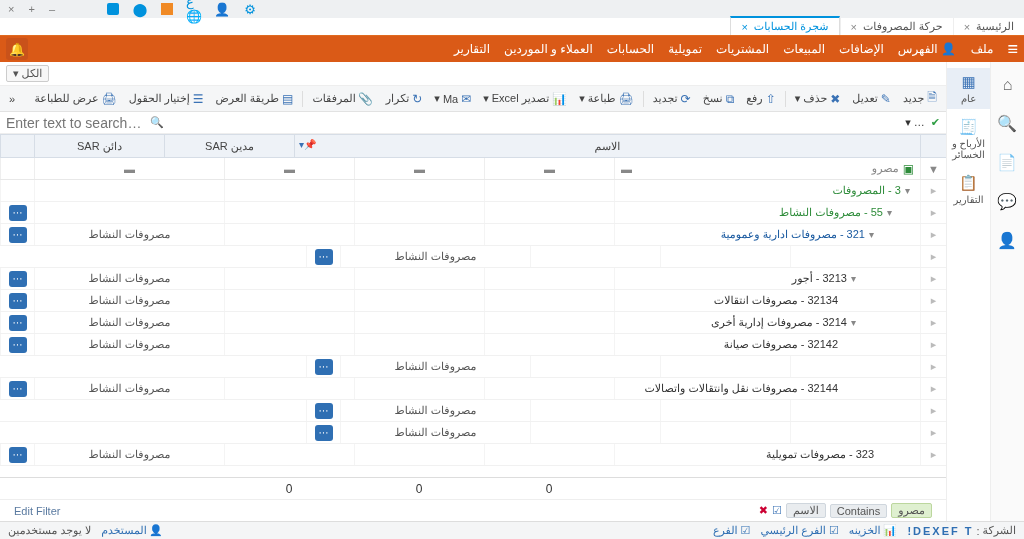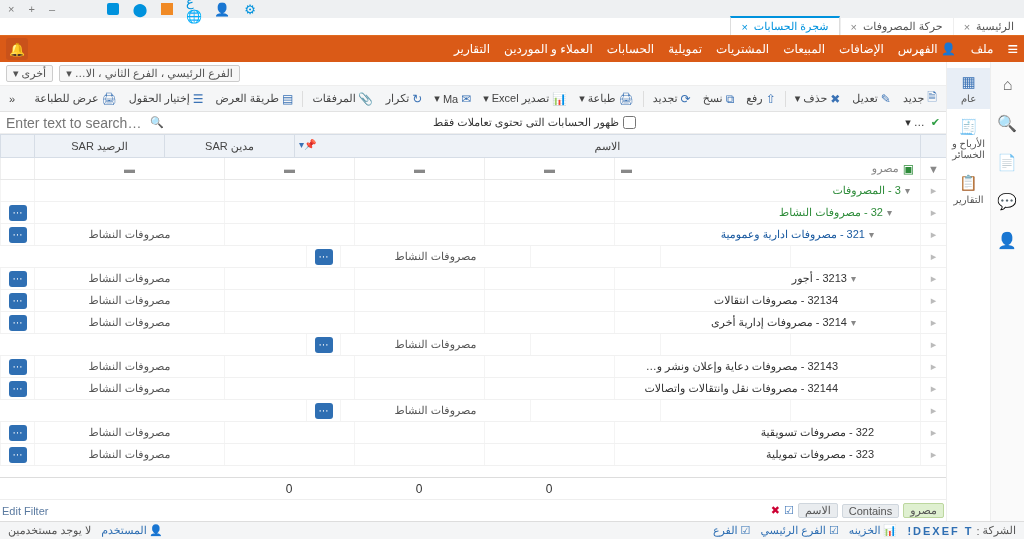--- a/index.html
+++ b/index.html
@@ -76,21 +76,21 @@
 .row .acct.link{color:#1a5aa0}
 
 .totals{height:22px;border-top:1px solid #ddd;display:flex;direction:rtl;font-size:12px}
 .totals .c{display:flex;align-items:center;justify-content:center}
 .totals .c-handle{width:26px}
 .totals .c-name{flex:1.3}
 .totals .c-mad,.totals .c-dan,.totals .c-ras{width:130px;color:#333}
 .totals .c-type{width:190px}
 .totals .c-act{width:34px}
 
-.editrow{height:22px;border-top:1px solid #eee;display:flex;align-items:center;justify-content:space-between;padding:0 2px;font-size:11px;color:#5a7aa0;direction:ltr}
+.editrow{height:22px;border-top:1px solid #eee;display:flex;align-items:center;justify-content:space-between;padding:0 14px;font-size:11px;color:#5a7aa0;direction:ltr}
 .editrow .pills{display:flex;gap:4px;align-items:center}
 .editrow .pill{background:#e9ecef;border:1px solid #cfd6dd;padding:0 6px;border-radius:2px;color:#555}
 .editrow .pill.val{background:#dff0d0;border-color:#bcd79e}
 .editrow .cb{color:#3a72b5}
 .editrow .xx{color:#c03}
 
 .status{height:18px;background:#f4f5f6;border-top:1px solid #ddd;display:flex;align-items:center;justify-content:space-between;padding:0 8px;font-size:11px;color:#555;direction:rtl}
 .status .grp{display:flex;gap:10px;align-items:center}
 .status .grp .it{display:flex;align-items:center;gap:3px}
 .status .b{color:#2f6fb3}
@@ -169,22 +169,21 @@
         <span class="ric">📋</span>
         <span>التقارير</span>
       </div>
   </div>
 
   <div class="main">
 
     <div class="crumb">
       <span></span>
       <div class="right">
-        <span class="dd"><span>الفرع الرئيسي ، الفرع الثاني ، الا…</span> ▾</span>
-        <span class="dd"><span>أخرى</span> ▾</span>
+        <span class="dd"><span>الكل</span> ▾</span>
       </div>
     </div>
 
     <div class="toolbar">
       <div class="tbtn">
           <span class="ti">🗎</span>
           <span>جديد</span>
         </div>
       <div class="tbtn">
           <span class="ti">✎</span>
@@ -230,38 +229,34 @@
           <span>عرض للطباعة</span>
         </div>
       <div class="tbtn" style="margin-right:auto">«</div>
     </div>
 
     <div class="filterbar">
       <div style="display:flex;align-items:center;gap:6px">
         <span style="color:#2f9e44">✔</span>
         <span>… ▾</span>
       </div>
-      <label class="chk">
-        <input type="checkbox" style=""> 
-          <span>ظهور الحسابات التى تحتوى تعاملات فقط</span>
-      </label>
       <div class="searchbox">
         <input placeholder="Enter text to search…" style="">
         <span>🔍</span>
       </div>
     </div>
 
     <div class="ghead">
       <div class="c c-handle"></div>
       <div class="c c-name">
           <span>الاسم</span>
           <span class="sortpin">📌▾</span>
         </div>
       <div class="c c-mad">مدين SAR</div>
-      <div class="c c-ras">الرصيد SAR</div>
+      <div class="c c-dan">دائن SAR</div>
       <div class="c c-act"></div>
     </div>
 
     <div class="gfilter">
       <div class="c c-handle">▼</div>
       <div class="c c-name">
           <span class="xlic">▣</span>
           <span>مصرو</span>
           <span class="funnel">▬</span>
         </div>
@@ -284,21 +279,21 @@
           <div class="c c-dan"></div>
           <div class="c c-ras"></div>
           <div class="c c-type"></div>
           <div class="c c-act"></div>
         </div>
         <div class="row">
           <div class="c c-handle">▸</div>
           <div class="c c-name">
             <span class="lvl" style="width: 18px;"></span>
             <span class="tg">▾</span>
-            <span class="acct green">32 - مصروفات النشاط</span>
+            <span class="acct green">55 - مصروفات النشاط</span>
           </div>
           <div class="c c-mad"></div>
           <div class="c c-dan"></div>
           <div class="c c-ras"></div>
           <div class="c c-type"></div>
           <div class="c c-act">
             <span class="chip">⋯</span>
           </div>
         </div>
         <div class="row">
@@ -365,34 +360,34 @@
           <div class="c c-mad"></div>
           <div class="c c-dan"></div>
           <div class="c c-ras"></div>
           <div class="c c-type">مصروفات النشاط</div>
           <div class="c c-act">
             <span class="chip">⋯</span>
           </div>
         </div>
         <div class="row">
           <div class="c c-handle">▸</div>
-          <div class="c c-mad"></div>
-          <div class="c c-dan"></div>
-          <div class="c c-ras"></div>
-          <div class="c c-type">مصروفات النشاط</div>
-          <div class="c c-act">
-            <span class="chip">⋯</span>
-          </div>
-        </div>
-        <div class="row">
-          <div class="c c-handle">▸</div>
           <div class="c c-name">
             <span class="lvl" style="width: 72px;"></span>
-            <span class="acct ">32143 - مصروفات دعاية وإعلان ونشر و…</span>
-          </div>
+            <span class="acct ">32142 - مصروفات صيانة</span>
+          </div>
+          <div class="c c-mad"></div>
+          <div class="c c-dan"></div>
+          <div class="c c-ras"></div>
+          <div class="c c-type">مصروفات النشاط</div>
+          <div class="c c-act">
+            <span class="chip">⋯</span>
+          </div>
+        </div>
+        <div class="row">
+          <div class="c c-handle">▸</div>
           <div class="c c-mad"></div>
           <div class="c c-dan"></div>
           <div class="c c-ras"></div>
           <div class="c c-type">مصروفات النشاط</div>
           <div class="c c-act">
             <span class="chip">⋯</span>
           </div>
         </div>
         <div class="row">
           <div class="c c-handle">▸</div>
@@ -413,24 +408,20 @@
           <div class="c c-mad"></div>
           <div class="c c-dan"></div>
           <div class="c c-ras"></div>
           <div class="c c-type">مصروفات النشاط</div>
           <div class="c c-act">
             <span class="chip">⋯</span>
           </div>
         </div>
         <div class="row">
           <div class="c c-handle">▸</div>
-          <div class="c c-name">
-            <span class="lvl" style="width: 36px;"></span>
-            <span class="acct ">322 - مصروفات تسويقية</span>
-          </div>
           <div class="c c-mad"></div>
           <div class="c c-dan"></div>
           <div class="c c-ras"></div>
           <div class="c c-type">مصروفات النشاط</div>
           <div class="c c-act">
             <span class="chip">⋯</span>
           </div>
         </div>
         <div class="row">
           <div class="c c-handle">▸</div>

